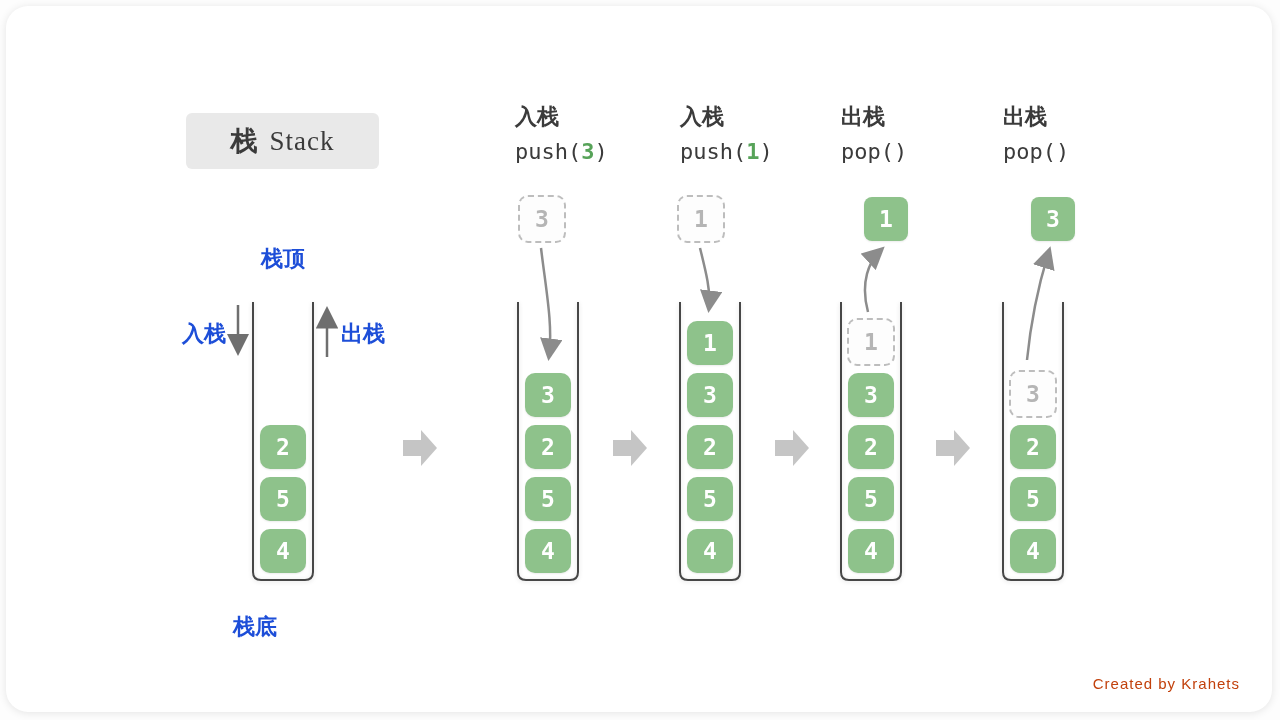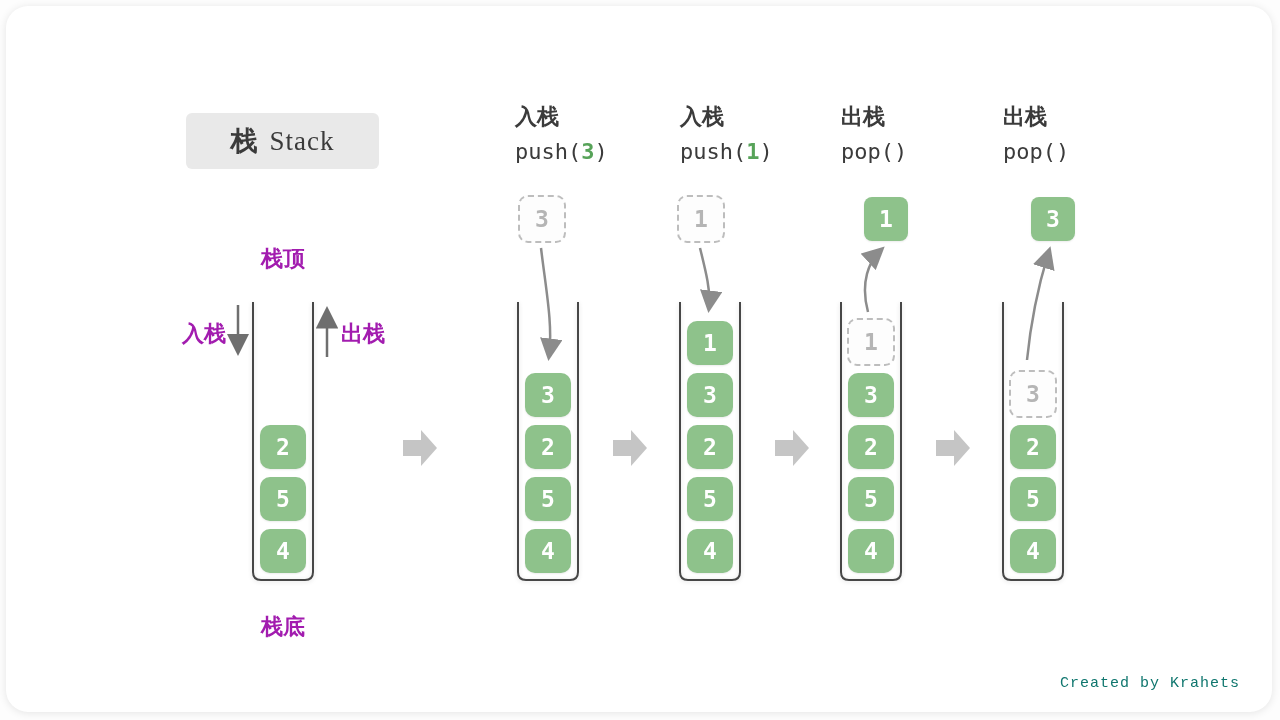--- a/index.html
+++ b/index.html
@@ -22,21 +22,21 @@
   .title-en{font-family:Liberation Serif, serif;font-weight:500;letter-spacing:1px;}
 
   .op-header{position:absolute;top:104px;color:#3b3b3b;}
   .op-zh{font-size:22px;font-weight:700;line-height:26px;}
   .op-code{
     margin-top:9px;font-family:"DejaVu Sans Mono","Liberation Mono",monospace;
     font-size:22px;font-weight:500;line-height:26px;color:#3b3b3b;white-space:nowrap;text-align:center;
   }
   .op-arg{color:#57A359;font-weight:700;}
 
-  .zh-label{position:absolute;color:#a21caf;font-size:22px;font-weight:700;}
+  .zh-label{position:absolute;color:#1d4ed8;font-size:22px;font-weight:700;}
 
   .cell{
     position:absolute;width:46px;height:44px;border-radius:10px;
     background:#8EC28B;color:#ffffff;
     font-family:"DejaVu Sans Mono","Liberation Mono",monospace;
     font-size:23px;font-weight:700;
     display:flex;align-items:center;justify-content:center;
     box-shadow:0 1px 2px rgba(0,0,0,0.08);
   }
   .cell.floating{width:44px;height:44px;border-radius:8px;}
@@ -44,22 +44,22 @@
     position:absolute;width:48px;height:48px;box-sizing:border-box;
     border:2px dashed #bdbdbd;border-radius:10px;background:#fdfdfd;
     color:#b5b5b5;font-family:"DejaVu Sans Mono","Liberation Mono",monospace;
     font-size:23px;font-weight:700;
     display:flex;align-items:center;justify-content:center;
   }
   svg.overlay{position:absolute;left:0;top:0;pointer-events:none;}
 
   .watermark{
     position:absolute;right:40px;top:675px;
-    font-family:Liberation Mono, monospace;
-    font-size:15px;color:#0f766e;letter-spacing:1px;
+    font-family:Liberation Sans, sans-serif;
+    font-size:15px;color:#c2410c;letter-spacing:1px;
   }
 </style>
 </head>
 <body>
 
 <div id="stage">
   <div id="card"></div>
 
   <svg class="overlay" width="1280" height="720" viewBox="0 0 1280 720">
     <defs>
@@ -118,21 +118,21 @@
   <div class="op-header" style="left:841px;">
     <div class="op-zh">出栈</div>
     <div class="op-code"><span>pop(</span><span class="op-arg"></span><span>)</span></div>
   </div>
   <div class="op-header" style="left:1003px;">
     <div class="op-zh">出栈</div>
     <div class="op-code"><span>pop(</span><span class="op-arg"></span><span>)</span></div>
   </div>
 
   <div class="zh-label" style="left:233px;top:244px;width:100px;text-align:center;">栈顶</div>
-  <div class="zh-label" style="left:233px;top:612px;width:100px;text-align:center;">栈底</div>
+  <div class="zh-label" style="left:233px;top:612px;width:100px;">栈底</div>
   <div class="zh-label" style="left:160px;top:319px;width:66px;text-align:right;">入栈</div>
   <div class="zh-label" style="left:341px;top:319px;width:66px;text-align:left;">出栈</div>
 
   <div class="ghost" style="left:518px;top:195px;">3</div>
   <div class="ghost" style="left:677px;top:195px;">1</div>
   <div class="cell floating" style="left:864px;top:197px;">1</div>
   <div class="cell floating" style="left:1031px;top:197px;">3</div>
 
   <div class="cell" style="left:260px;top:425px;">2</div>
   <div class="cell" style="left:260px;top:477px;">5</div>

